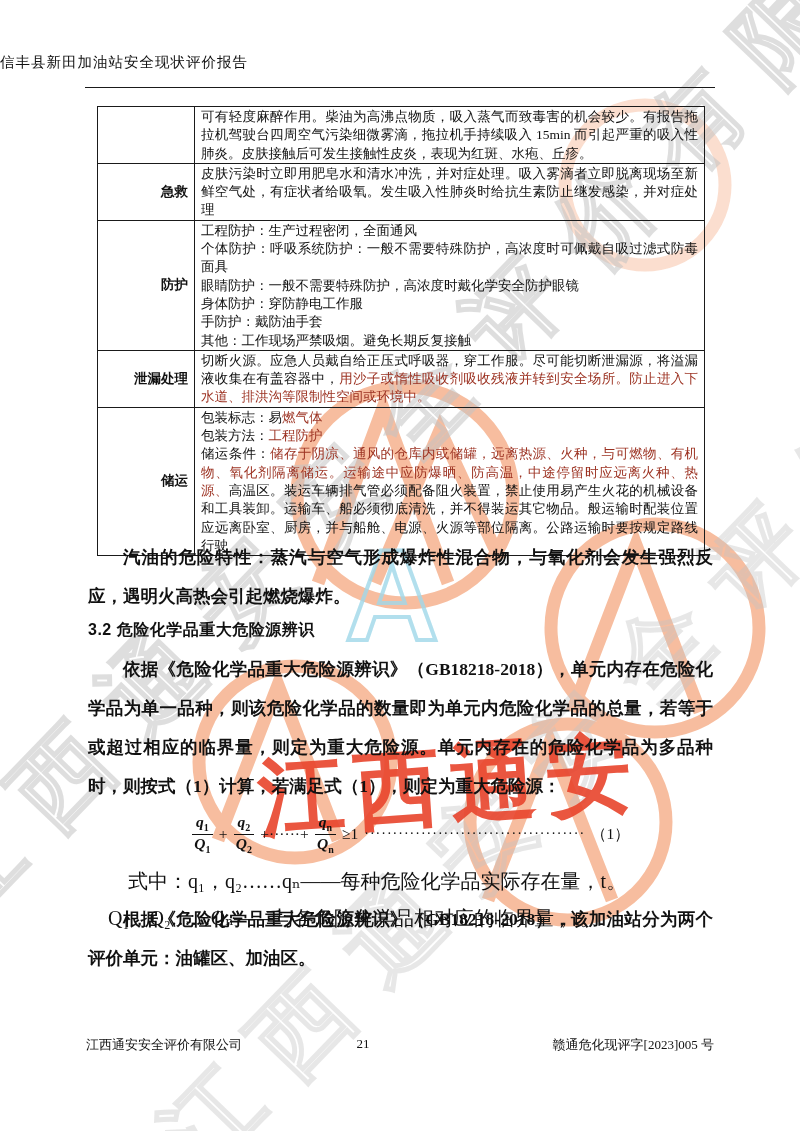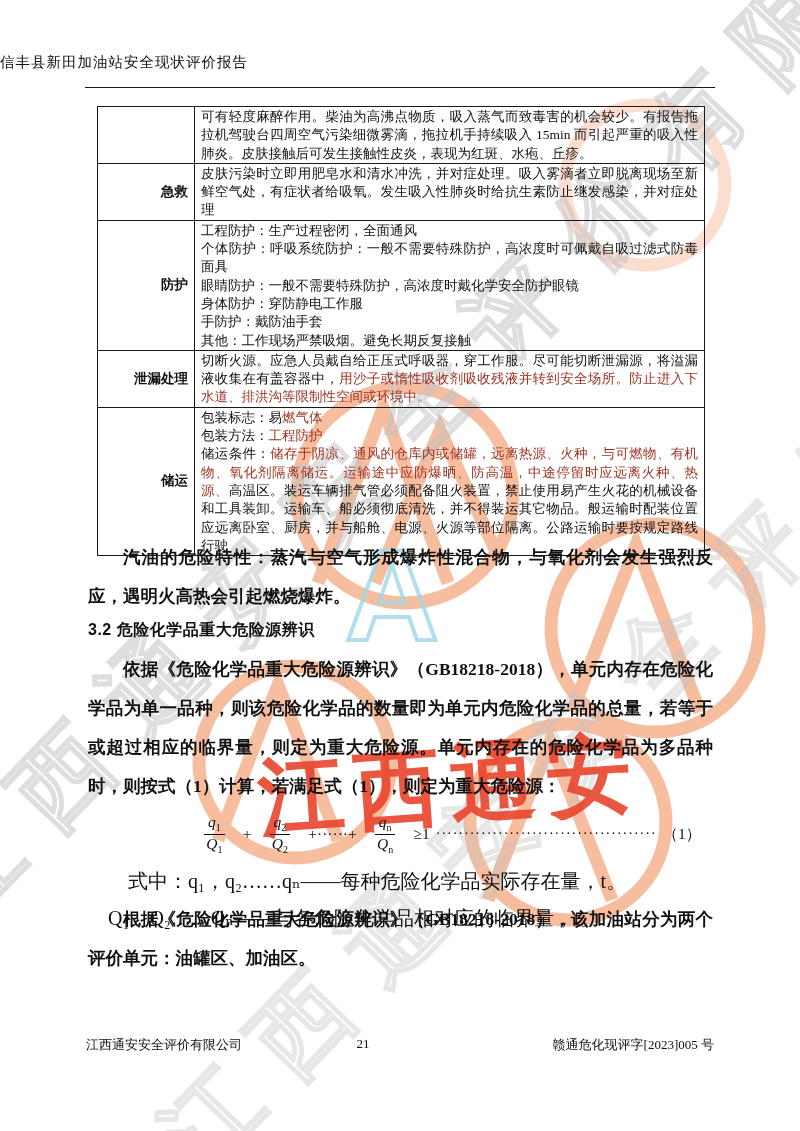--- a/index.html
+++ b/index.html
@@ -26,21 +26,21 @@
   
   .para{position:absolute;left:88px;width:625px;font-size:17.5px;line-height:39px;
     text-align:justify;}
   .indent{text-indent:2em;font-weight:bold;}
   .section-heading{position:absolute;left:88px;top:620px;font-family:"Liberation Sans","DejaVu Sans",sans-serif;
     font-weight:bold;font-size:16px;letter-spacing:0.5px;}
 
   
   .formula{position:absolute;left:188px;top:813px;display:flex;align-items:center;
     font-size:15.5px;font-family:"Liberation Serif",serif;}
-  .frac{display:inline-flex;flex-direction:column;align-items:center;margin:0 16px;line-height:1.15;}
+  .frac{display:inline-flex;flex-direction:column;align-items:center;margin:0 4px;line-height:1.15;font-weight:bold;}
   .frac .num{border-bottom:1.2px solid #111;padding:0 4px;}
   .frac i{font-style:italic;}
   .frac sub{font-size:10px;}
   .op{margin:0 2px;}
   .leader{letter-spacing:1px;margin-left:4px;font-size:14px;}
   .eq-number{margin-left:6px;}
 
   .shizhong{position:absolute;left:88px;width:625px;font-size:20px;}
 
   

